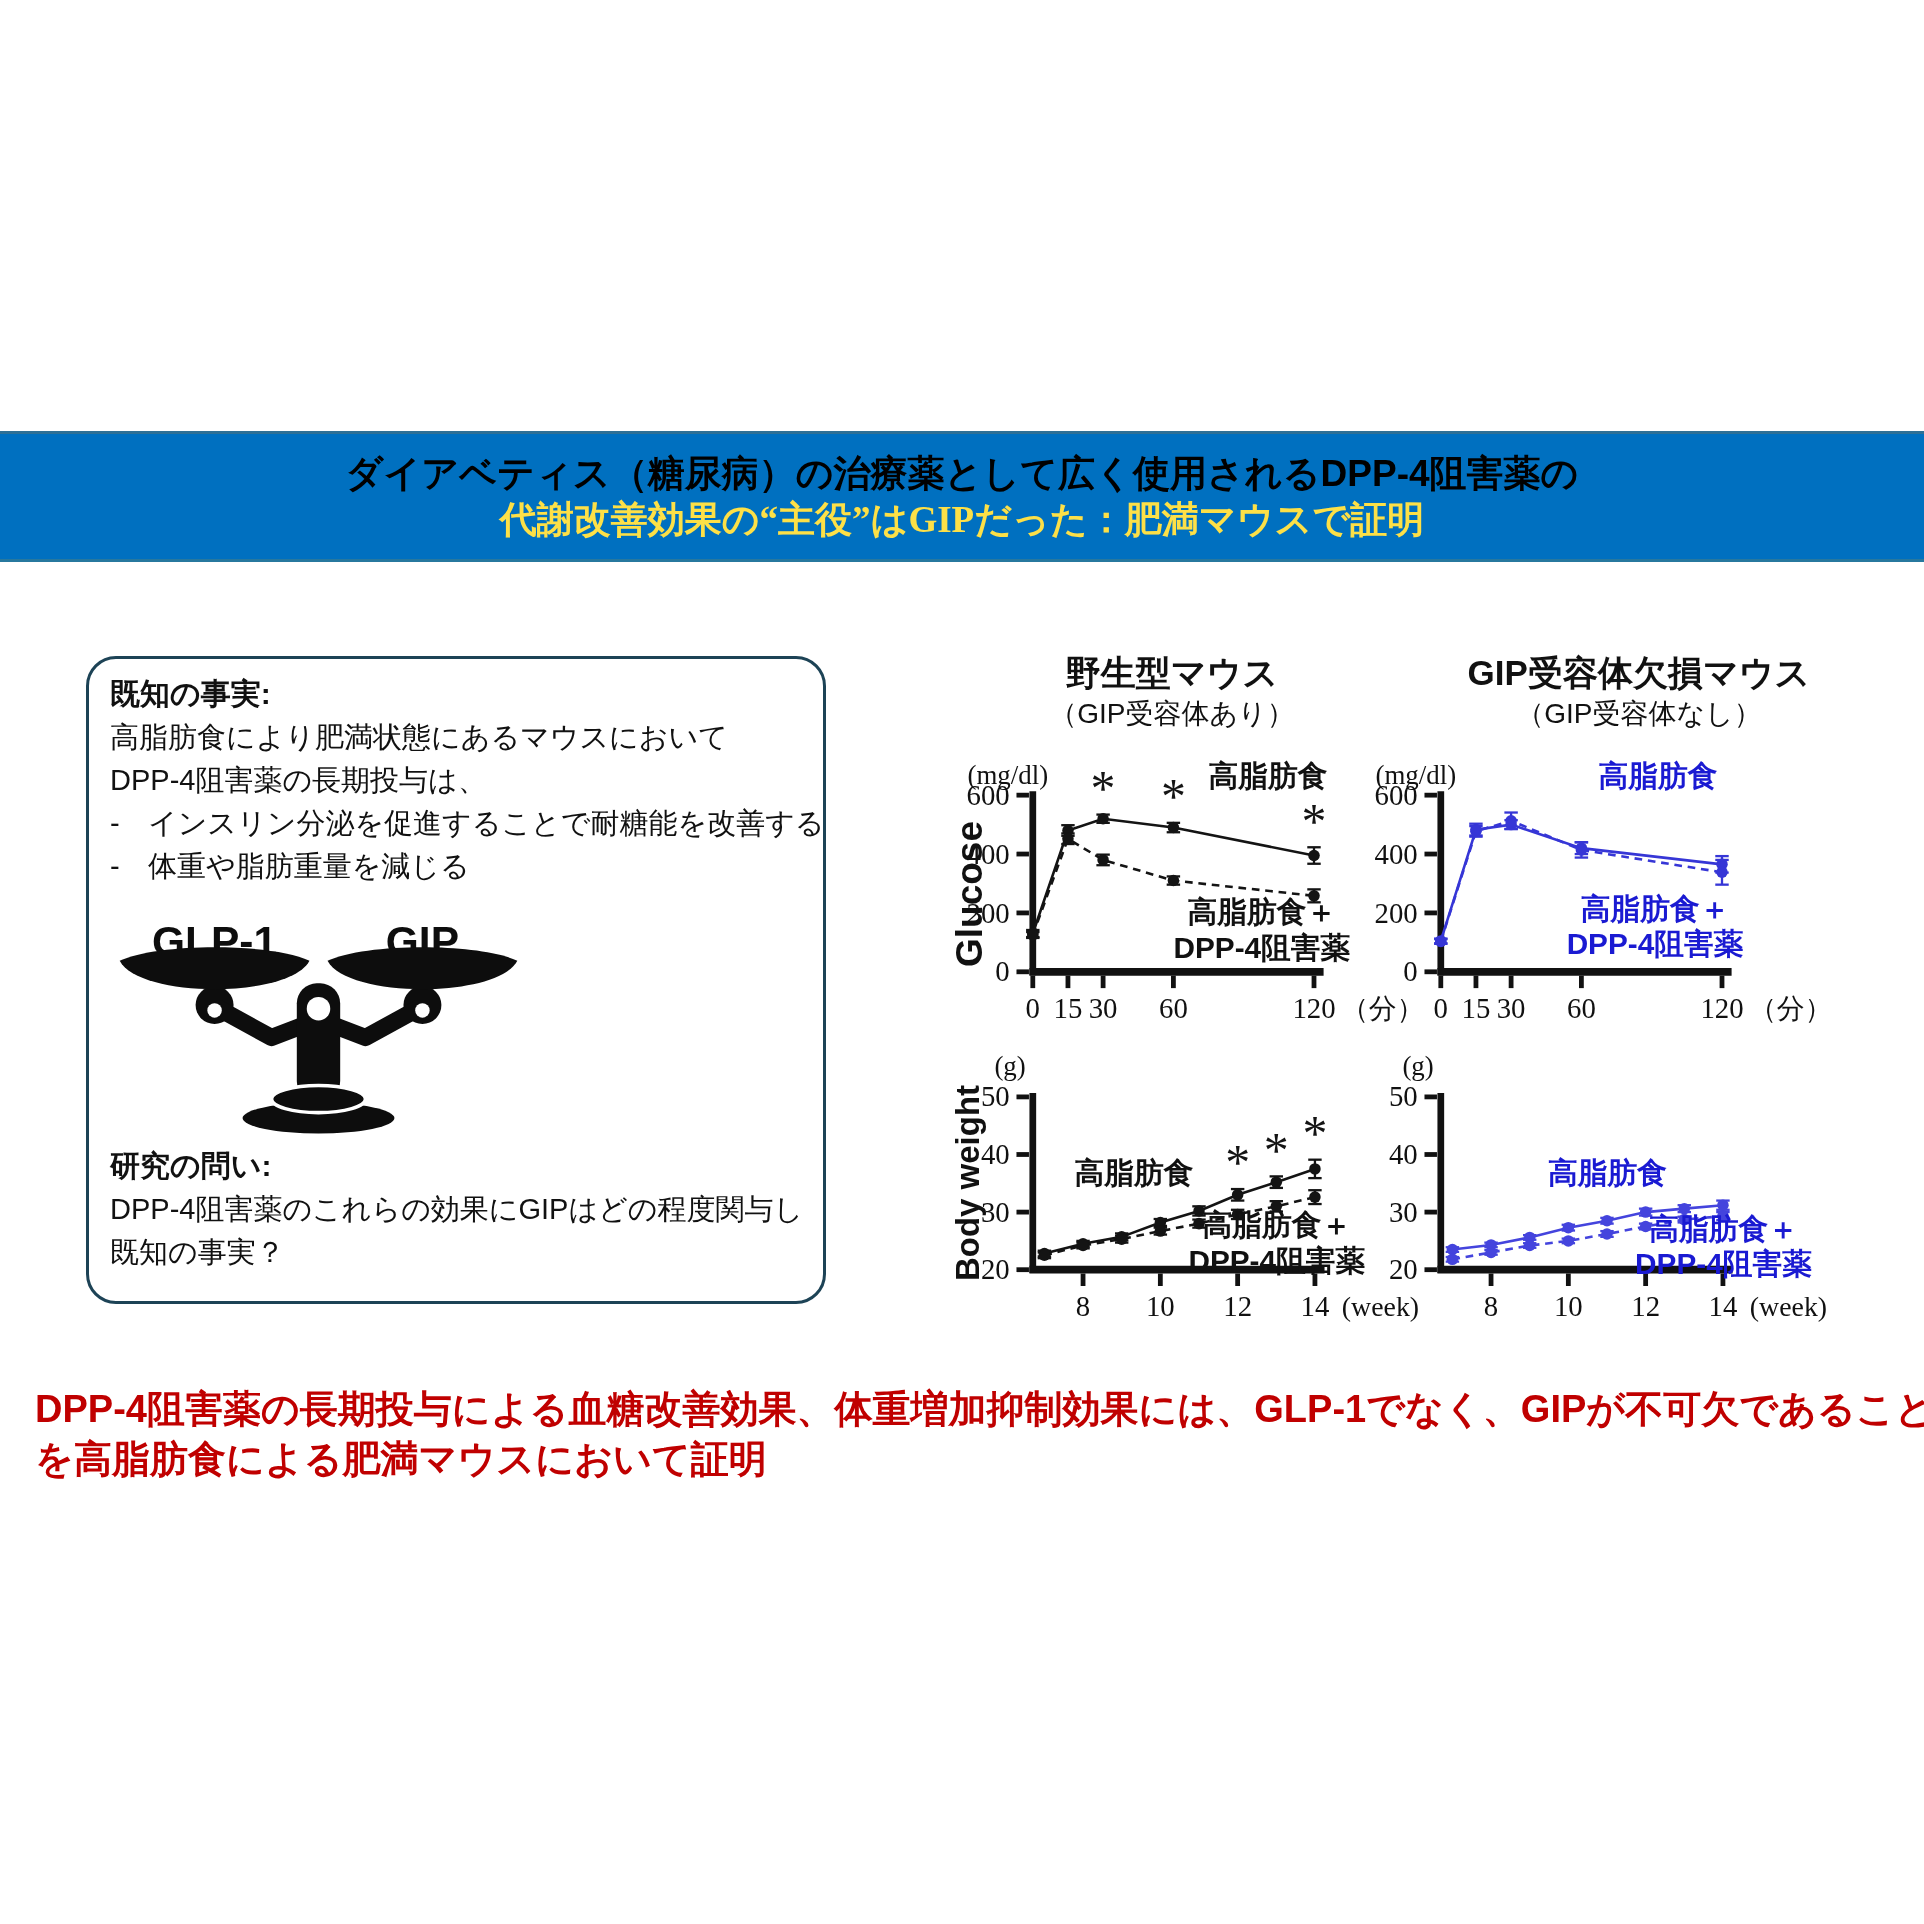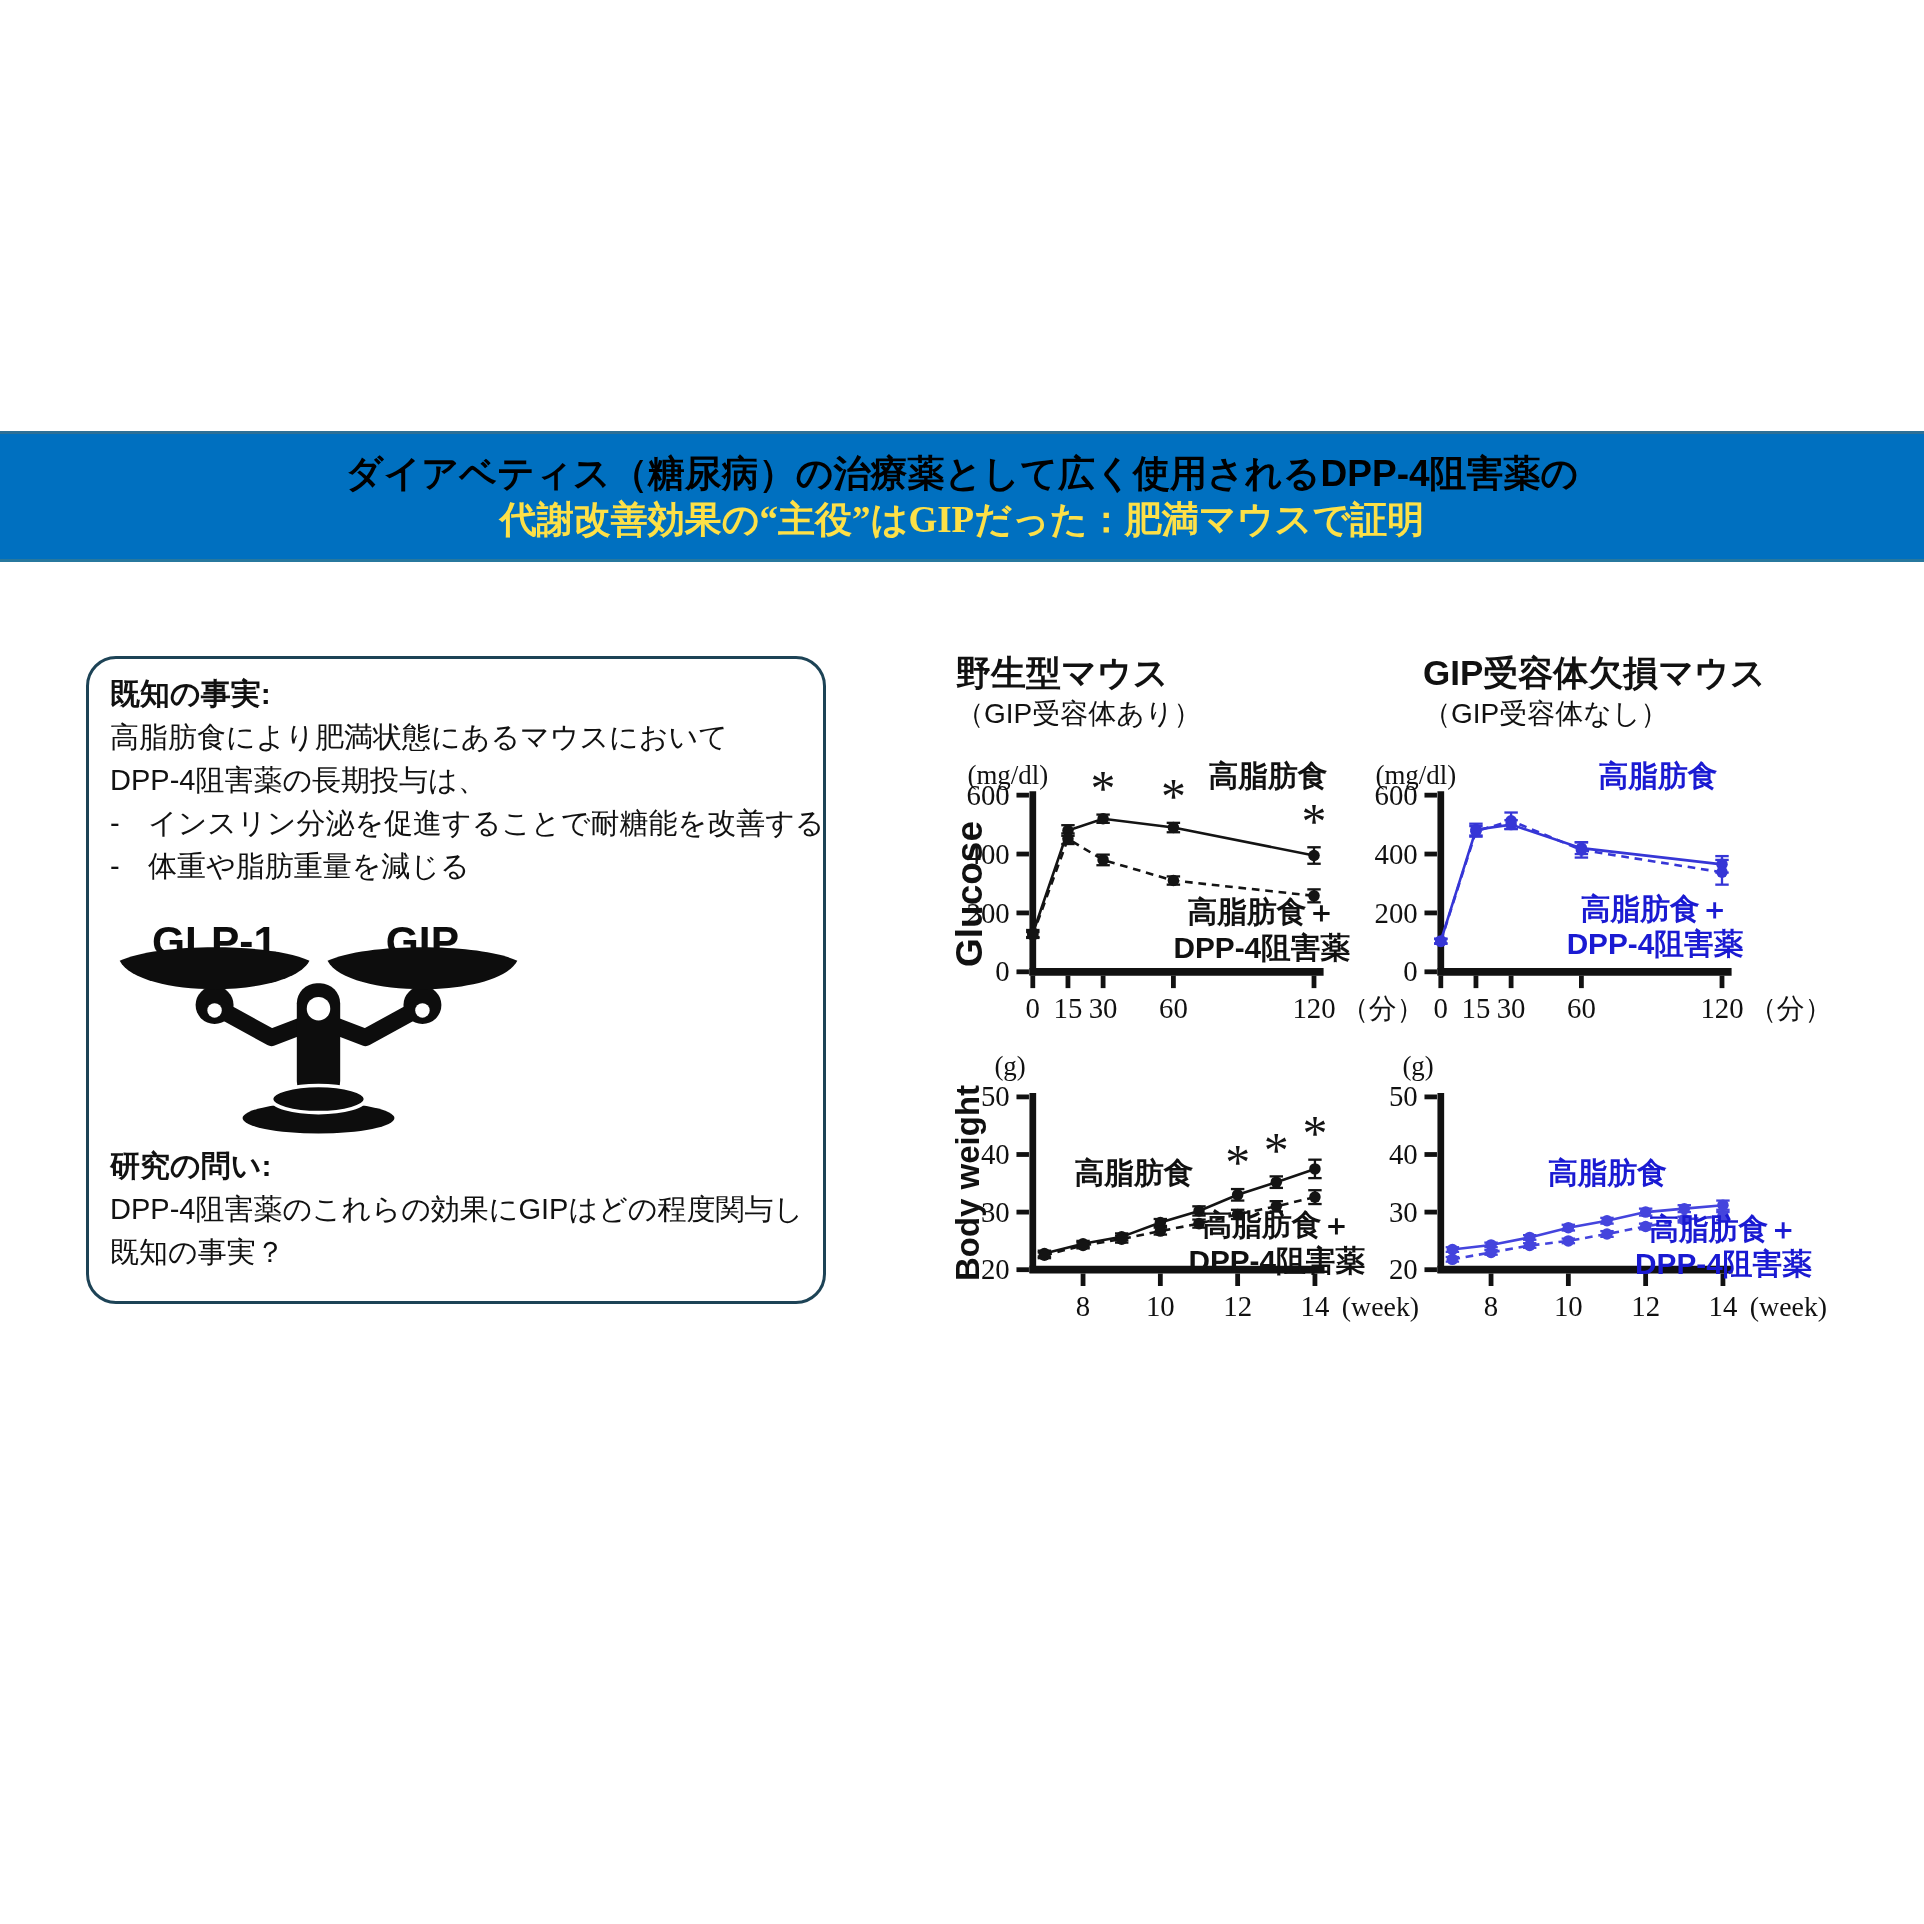--- a/index.html
+++ b/index.html
@@ -12,21 +12,21 @@
   .banner div{color:#fff;font-weight:bold;font-size:37px;line-height:46px;white-space:nowrap;}
   
   .facts-box{position:absolute;left:86px;top:656px;width:740px;height:648px;box-sizing:border-box;
              border:3.8px solid #1d4356;border-radius:30px;background:#fff;padding:13.4px 19px 9.6px 21px;}
   .bx-title{font-size:30px;font-weight:bold;line-height:44px;}
   .bx-line{font-size:29px;line-height:43px;white-space:nowrap;}
   .bx-bullet{display:flex;font-size:29px;line-height:43px;white-space:nowrap;}
   .bx-bullet .dash{width:38px;flex:0 0 38px;}
   .scale-wrap{height:246px;display:flex;justify-content:flex-start;align-items:center;margin:3.8px 0 5.8px 0;}
   
-  .col-title{position:absolute;width:432px;text-align:left;top:651px;}
+  .col-title{position:absolute;width:432px;text-align:center;top:651px;}
   .col-title .t{font-size:35px;font-weight:bold;line-height:44px;white-space:nowrap;}
   .col-title .s{font-size:28px;line-height:38px;white-space:nowrap;}
   
   .ylab{position:absolute;font-weight:bold;text-align:center;transform:rotate(-90deg);white-space:nowrap;}
   .ylab-glucose{left:863px;top:874px;width:211px;height:40px;font-size:37px;}
   .ylab-bw{left:824px;top:1164px;width:288px;height:38px;font-size:33px;}
   
   svg.chart{position:absolute;overflow:visible;}
   #chart0{left:956px;top:751px;}
   #chart1{left:1364px;top:751px;}
@@ -422,15 +422,19 @@
       <circle cx="212.85714285714286" cy="205" r="6" fill="#4444dd"></circle>
       <circle cx="253.11688311688312" cy="197.8" r="6" fill="#4444dd"></circle>
       <circle cx="293.37662337662334" cy="190" r="6" fill="#4444dd"></circle>
       <circle cx="333.6363636363636" cy="182.8" r="6" fill="#4444dd"></circle>
       <circle cx="373.8961038961039" cy="179.2" r="6" fill="#4444dd"></circle>
       <text x="253.60000000000002" y="145" text-anchor="middle" font-size="31" font-weight="bold" font-family="Liberation Sans, DejaVu Sans, sans-serif" fill="#1a1ad2">高脂肪食</text>
       <text x="374.5" y="202.6" text-anchor="middle" font-size="31" font-weight="bold" font-family="Liberation Sans, DejaVu Sans, sans-serif" fill="#1a1ad2">高脂肪食＋</text>
       <text x="374.5" y="239.6" text-anchor="middle" font-size="31" font-weight="bold" font-family="Liberation Sans, DejaVu Sans, sans-serif" fill="#1a1ad2">DPP-4阻害薬</text>
     </svg>
 
+  <div class="conclusion" style="color: rgb(192, 0, 0);">
+    <div>DPP-4阻害薬の長期投与による血糖改善効果、体重増加抑制効果には、GLP-1でなく、GIPが不可欠であること</div>
+    <div>を高脂肪食による肥満マウスにおいて証明</div>
+  </div>
 
 </div>
 
 
 </body></html>

